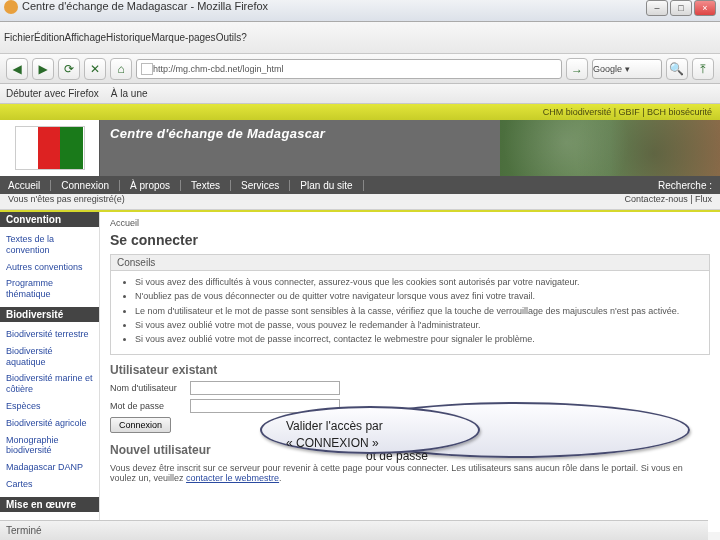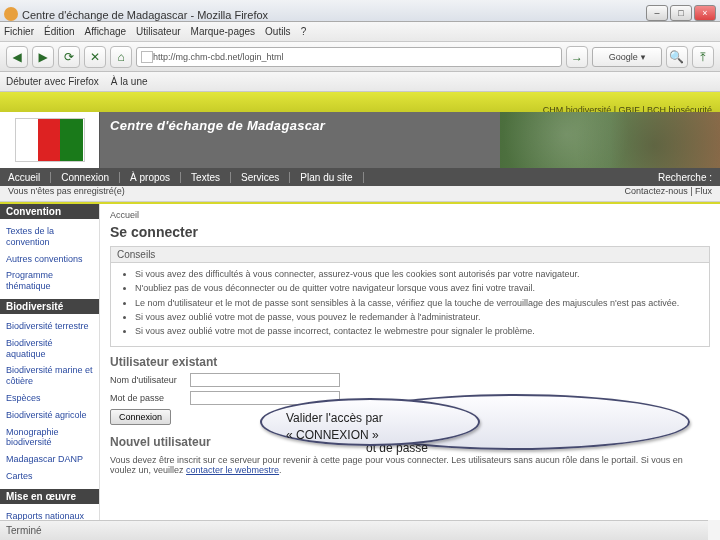--- a/index.html
+++ b/index.html
@@ -1,31 +1,31 @@
 <!DOCTYPE html>
 <html><head>
 <meta charset="utf-8">
 <style>
   * { margin: 0; padding: 0; box-sizing: border-box; }
   body { font-family: Arial, sans-serif; font-size: 10px; background: #f4f4f4; width: 720px; height: 540px; overflow: hidden; position: relative; }
-  .titlebar { height: 22px; background: linear-gradient(#f0f2f5,#dce1e9); border-bottom: 1px solid #aaa; display: flex; align-items: flex-end; padding: 0 4px; font-size: 11px; color: #333; }
+  .titlebar { height: 22px; background: linear-gradient(#f0f2f5,#dce1e9); border-bottom: 1px solid #aaa; display: flex; align-items: flex-start; padding: 0 4px; font-size: 11px; color: #333; }
   .titlebar .title { flex: 1; }
   .winicon { width: 14px; height: 14px; margin-right: 4px; background: #e8a03e; border-radius: 50%; }
   .winbtns { display: flex; gap: 2px; }
   .winbtn { width: 22px; height: 16px; background: linear-gradient(#fafafa,#d8d8d8); border: 1px solid #8a8a8a; border-radius: 3px; display: flex; align-items: center; justify-content: center; font-size: 9px; color: #333; }
   .winbtn.close { background: linear-gradient(#f28c8c,#d44); color: #fff; }
-  .menubar { height: 20px; background: linear-gradient(#f7f7f7,#e9e9e9); border-bottom: 1px solid #c8c8c8; display: flex; align-items: center; padding: 0 4px; gap: 10px; font-size: 10px; color: #333; }
+  .menubar { height: 32px; background: linear-gradient(#f7f7f7,#e9e9e9); border-bottom: 1px solid #c8c8c8; display: flex; align-items: center; padding: 0 4px; font-size: 10px; color: #333; }
   .toolbar { height: 30px; background: linear-gradient(#fafafa,#e4e4e4); border-bottom: 1px solid #c0c0c0; display: flex; align-items: center; padding: 0 6px; gap: 4px; }
   .tbtn { width: 22px; height: 22px; border: 1px solid #bcbcbc; border-radius: 4px; background: linear-gradient(#fff,#ececec); display: flex; align-items: center; justify-content: center; color: #2a6b2a; font-size: 12px; }
   .urlbar { flex: 1; height: 20px; border: 1px solid #b0b0b0; background: #fff; border-radius: 3px; padding: 0 4px; display: flex; align-items: center; color: #555; font-size: 9px; }
   .urlbar .doc { width: 12px; height: 12px; background: #fff; border: 1px solid #bbb; }
-  .searchdrop { width: 70px; height: 20px; border: 1px solid #b0b0b0; border-radius: 3px; background: linear-gradient(#fff,#ececec); display: flex; align-items: center; justify-content: center; font-size: 9px; color: #444; gap: 3px; }
+  .searchdrop { width: 70px; height: 20px; border: 1px solid #b0b0b0; border-radius: 3px; background: linear-gradient(#fff,#ececec); display: flex; align-items: center; font-size: 9px; color: #444; gap: 3px; }
   .bookmarkbar { height: 20px; background: linear-gradient(#f7f7f7,#e8e8e8); border-bottom: 1px solid #c8c8c8; display: flex; align-items: center; padding: 0 6px; gap: 12px; font-size: 10px; color: #333; }
   .content { height: calc(540px - 22px - 20px - 30px - 20px - 20px); overflow: hidden; background: #fff; }
-  .toplinks { height: 16px; background: linear-gradient(#e2e63a,#c8cd28); text-align: right; padding: 10px 8px; font-size: 9px; color: #4a4a10; line-height: 16px; }
+  .toplinks { height: 16px; background: linear-gradient(#e2e63a,#c8cd28); text-align: right; padding: 0 8px; font-size: 9px; color: #4a4a10; line-height: 16px; }
   .banner { height: 56px; background: #6c6c6c; color: #fff; display: flex; position: relative; }
   .flagbox { width: 100px; height: 100%; background: #fff; display: flex; align-items: center; justify-content: center; border-right: 1px solid #555; }
   .flag { width: 70px; height: 44px; background:#fff; border:1px solid #ccc; position:relative; display:flex; }
   .flag .w { width:33%; background:#fff;} .flag .r{width:33%; background:#d22;} .flag .g{width:33%; background:#1a7a1a;}
   .bannertext { flex: 1; padding: 6px 10px; font-style: italic; }
   .bannertext .t1 { font-size: 13px; font-weight: bold; letter-spacing: .3px; }
   .bannertext .t2 { font-size: 10px; margin-top: 6px; color: #e5e5e5; }
   .bannerimg { width: 220px; background: linear-gradient(90deg,#4b6e3d,#6a8a58,#8b6c4a); position: relative; }
   .bannerimg::after { content:""; position:absolute; inset:0; background: radial-gradient(circle at 30% 40%, rgba(255,255,255,.15), transparent 40%), radial-gradient(circle at 70% 60%, rgba(0,0,0,.2), transparent 50%); }
   .navbar { height: 18px; background: #505050; color: #fff; display: flex; align-items: center; font-size: 10px; padding: 0 8px; }
@@ -69,21 +69,21 @@
     <div class="winbtn">–</div>
     <div class="winbtn">□</div>
     <div class="winbtn close">×</div>
   </div>
 </div>
 
 <div class="menubar">
   <span>Fichier</span>
   <span>Édition</span>
   <span>Affichage</span>
-  <span>Utilisateur</span>
+  <span>Historique</span>
   <span>Marque-pages</span>
   <span>Outils</span>
   <span>?</span>
 </div>
 
 <div class="toolbar">
   <div class="tbtn">◀</div>
   <div class="tbtn">▶</div>
   <div class="tbtn">⟳</div>
   <div class="tbtn">✕</div>

